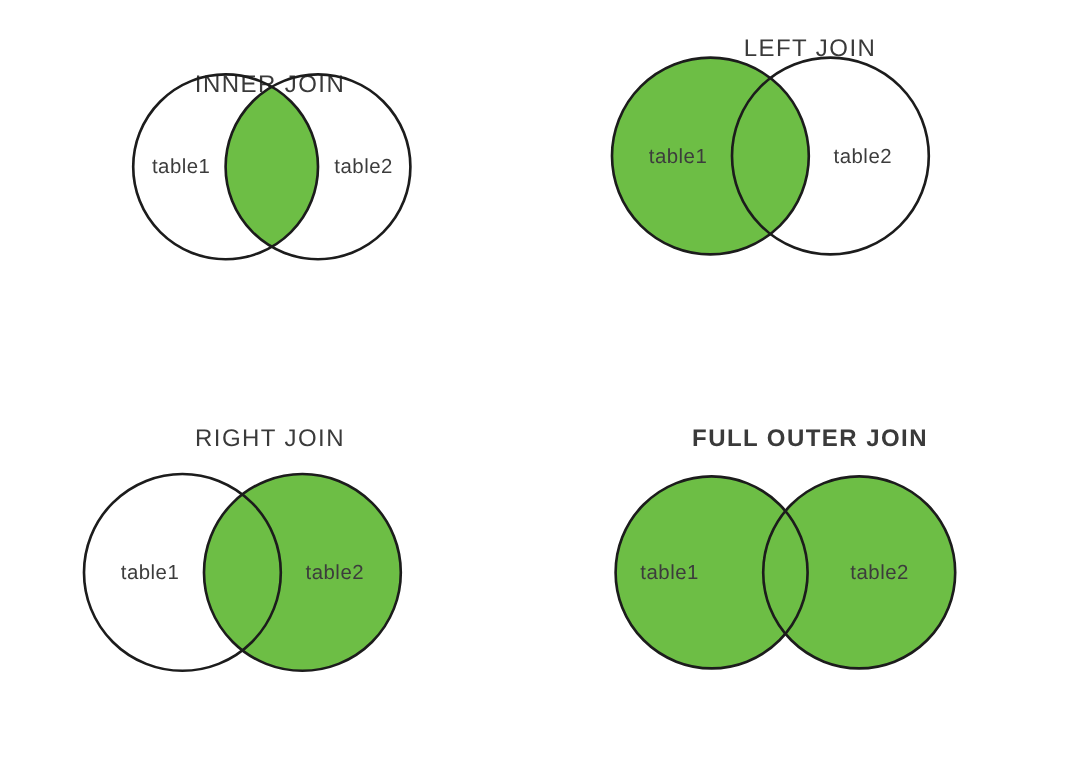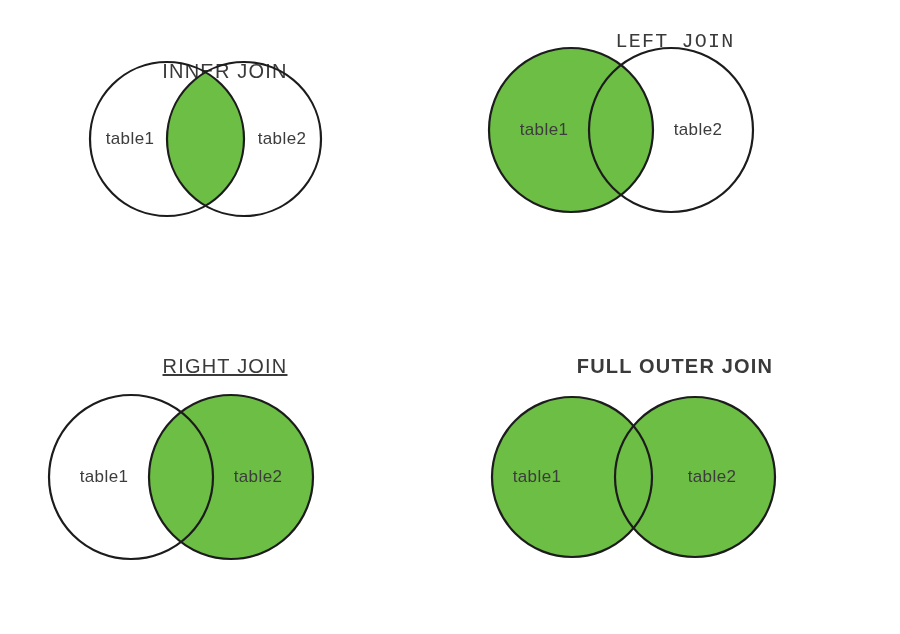--- a/index.html
+++ b/index.html
@@ -41,20 +41,21 @@
     font-family: "Liberation Sans", sans-serif;
     white-space: nowrap;
   }
 
   .venn-stage {
     position: absolute;
     left: 0;
     top: 0;
     width: 450px;
     height: 317px;
+    padding-left: 21px;
   }
 
   .venn-svg {
     display: block;
     width: 450px;
     height: 317px;
   }
 
   .circle-outline {
     fill: none;
@@ -66,22 +67,22 @@
     font-family: "Liberation Sans", sans-serif;
     font-size: 17px;
     fill: #3c3c3c;
     letter-spacing: 0.4px;
     dominant-baseline: middle;
     text-anchor: middle;
   }
 
   
   .panel-inner  .venn-title { top: 60px; }
-  .panel-left   .venn-title { top: 30px; font-family: Liberation Mono, monospace; }
-  .panel-right  .venn-title { top: 38px; text-decoration: underline; }
+  .panel-left   .venn-title { top: 30px; }
+  .panel-right  .venn-title { top: 38px; }
   .panel-full   .venn-title { top: 38px; font-weight: bold; }
 </style>
 </head>
 <body>
 
 <div id="diagram-grid">
 
   <div class="venn-panel panel-inner">
     <div class="venn-title">INNER JOIN</div>
     <div class="venn-stage">

